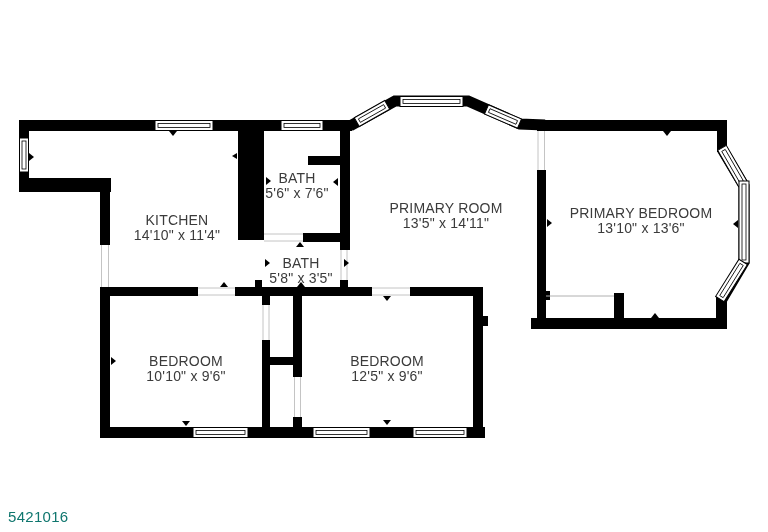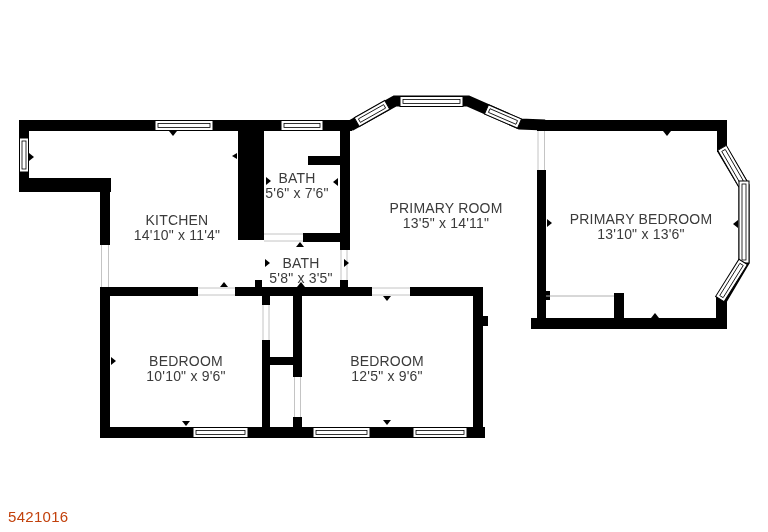--- a/index.html
+++ b/index.html
@@ -20,21 +20,21 @@
     color:#3b3b3b;
     letter-spacing:.2px;
     white-space:nowrap;
   }
   .room-name{font-weight:400;}
   .room-dims{font-weight:400;}
   .plan-id{
     position:absolute;
     left:8px;top:508px;
     font-size:15px;
-    color:#c2410c;
+    color:#0f766e;
     letter-spacing:.3px;
   }
 </style>
 </head>
 <body>
 
 <div id="canvas">
 
   <svg id="plan-svg" width="768" height="532" viewBox="0 0 768 532">
 
@@ -185,21 +185,21 @@
   <div class="room-label" style="left:297px;top:186px">
     <div class="room-name">BATH</div>
     <div class="room-dims">5'6" x 7'6"</div>
   </div>
 
   <div class="room-label" style="left:446px;top:216px">
     <div class="room-name">PRIMARY ROOM</div>
     <div class="room-dims">13'5" x 14'11"</div>
   </div>
 
-  <div class="room-label" style="left:641px;top:227px">
+  <div class="room-label" style="left:641px;top:221px">
     <div class="room-name">PRIMARY BEDROOM</div>
     <div class="room-dims">13'10" x 13'6"</div>
   </div>
 
   <div class="room-label" style="left:301px;top:271px">
     <div class="room-name">BATH</div>
     <div class="room-dims">5'8" x 3'5"</div>
   </div>
 
   <div class="room-label" style="left:186px;top:369px">

